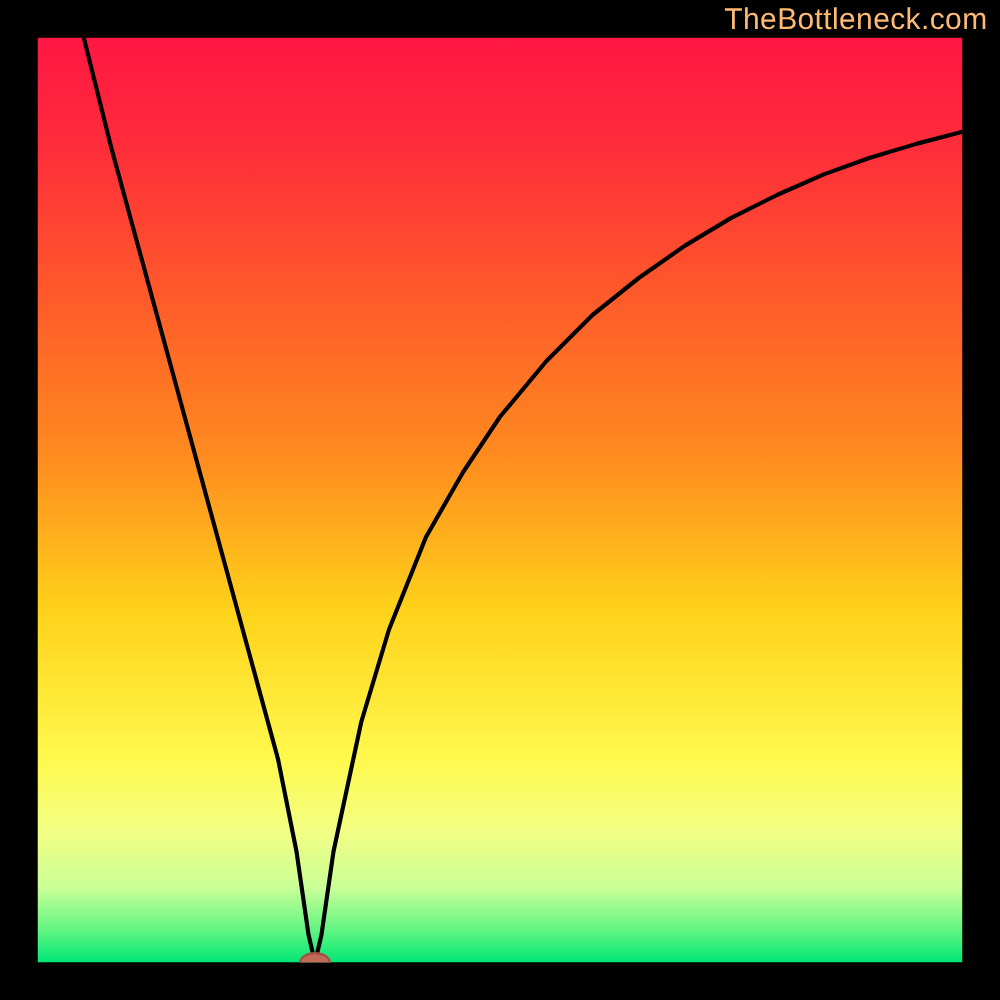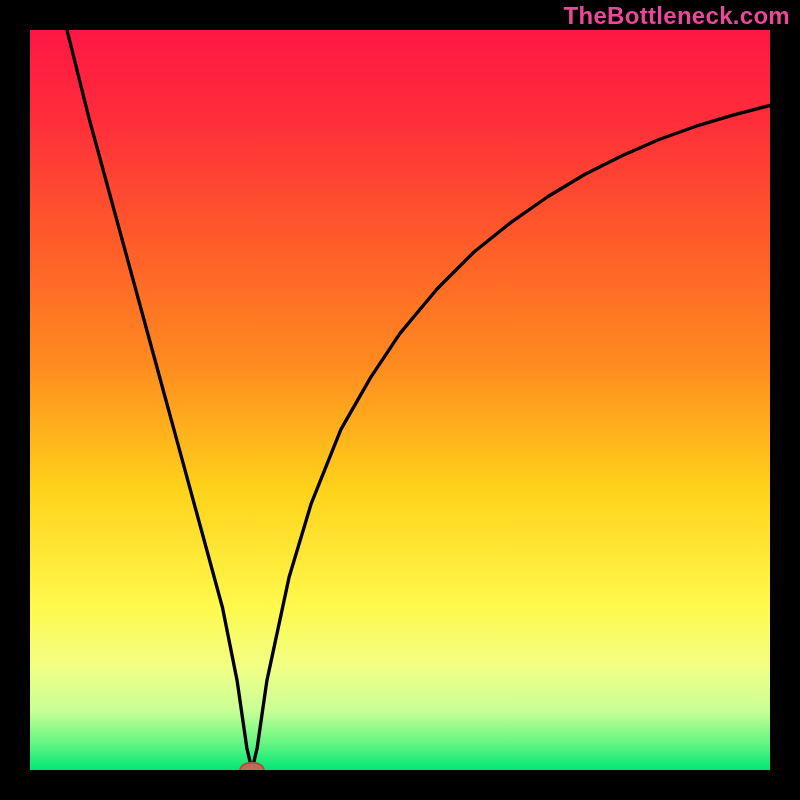--- a/index.html
+++ b/index.html
@@ -14,23 +14,23 @@
   .frame {
     position: relative;
     width: 800px;
     height: 800px;
     background: #000;
   }
   .watermark {
     position: absolute;
     top: 2px;
     right: 10px;
-    color: #ec4899;
+    color: #fdba74;
     font-size: 24px;
-    font-weight: 700;
+    font-weight: 400;
     letter-spacing: 0.3px;
     user-select: none;
   }
   .plot-wrap {
     position: absolute;
     left: 30px;
     top: 30px;
     width: 740px;
     height: 740px;
     background: #000;

